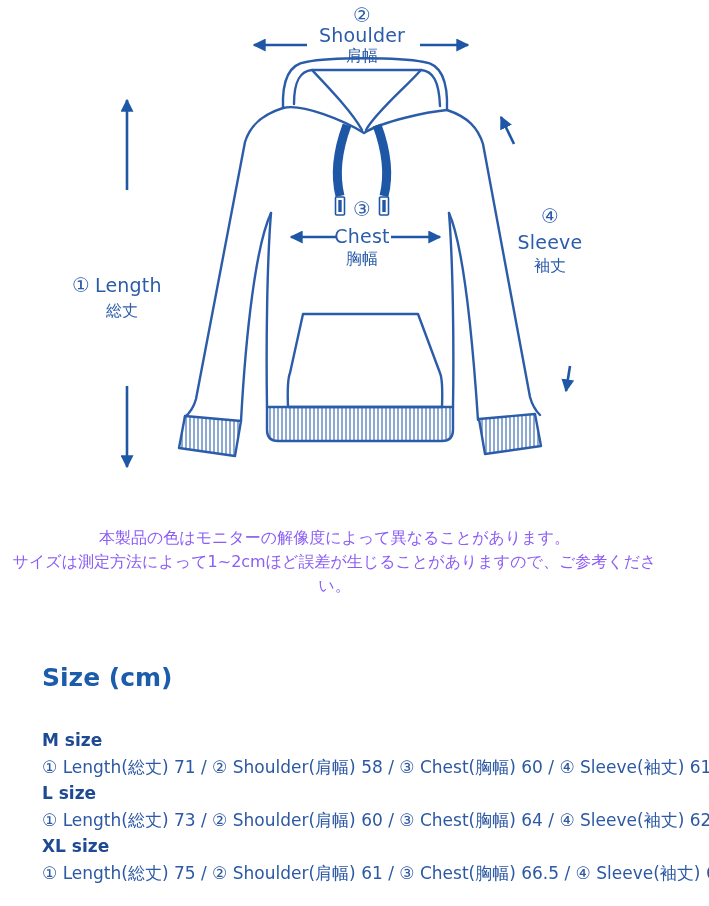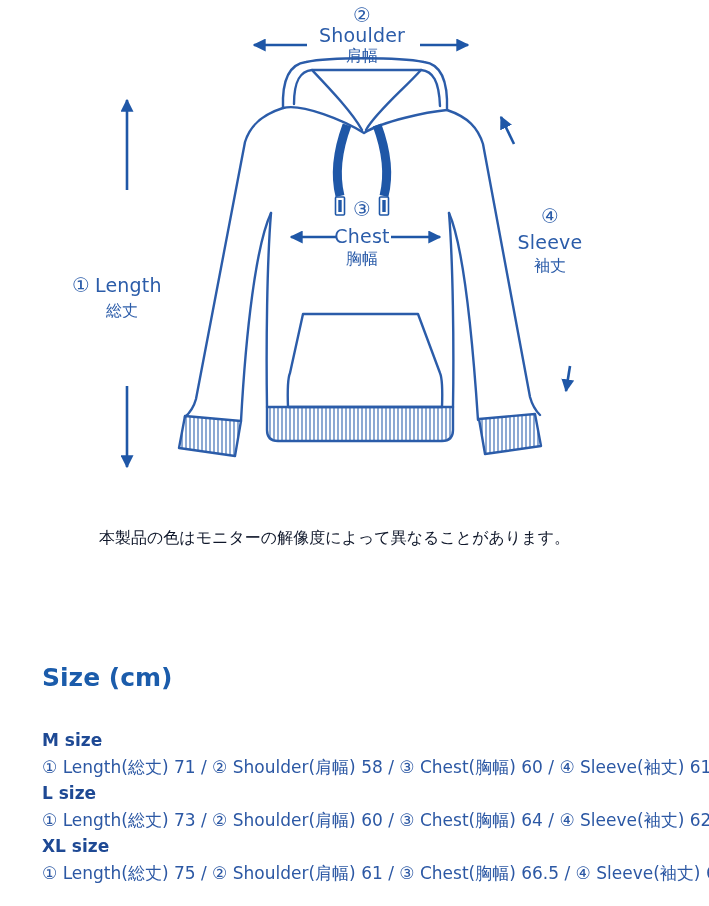--- a/index.html
+++ b/index.html
@@ -4,21 +4,21 @@
 <style>
   html,body{margin:0;padding:0;background:#fff;}
   .page{position:relative;width:709px;height:906px;background:#ffffff;overflow:hidden;
         font-family:"DejaVu Sans","Liberation Sans",sans-serif;}
   .diagram-wrap{position:absolute;top:0;left:0;width:709px;height:512px;}
   svg text{font-family:"DejaVu Sans","Liberation Sans",sans-serif;}
   .lbl-num{font-size:20px;fill:#2b5ca9;}
   .lbl-en{font-size:19px;fill:#2b5ca9;letter-spacing:.2px;}
   .lbl-ja{font-size:16px;fill:#2b5ca9;}
   .disclaimer{position:absolute;top:526px;left:0;width:669px;text-align:center;
-              color:#0f172a;font-size:16px;line-height:24px;}
+              color:#8b5cf6;font-size:16px;line-height:24px;}
   .size-section{position:absolute;left:42px;top:663px;}
   .size-heading{margin:0;font-size:25px;line-height:30px;font-weight:bold;color:#1b5cab;}
   .size-rows{margin-top:34px;font-size:17px;}
   .size-label{font-weight:bold;color:#1e4994;line-height:26.5px;}
   .size-line{color:#2c58a4;line-height:26.5px;white-space:nowrap;}
 </style>
 </head>
 <body>
 
 <div class="page">
@@ -92,20 +92,21 @@
 
         <text class="lbl-num" x="550" y="223">④</text>
         <text class="lbl-en" x="550" y="249">Sleeve</text>
         <text class="lbl-ja" x="550" y="271">袖丈</text>
       </g>
     </svg>
   </div>
 
   <div class="disclaimer">
     <div>本製品の色はモニターの解像度によって異なることがあります。</div>
+    <div>サイズは測定方法によって1~2cmほど誤差が生じることがありますので、ご参考ください。</div>
   </div>
 
   <div class="size-section">
     <h2 class="size-heading">Size (cm)</h2>
     <div class="size-rows">
       <div>
         <div class="size-label">M size</div>
         <div class="size-line">① Length(総丈) 71 / ② Shoulder(肩幅) 58 / ③ Chest(胸幅) 60 / ④ Sleeve(袖丈) 61</div>
       </div>
       <div>

